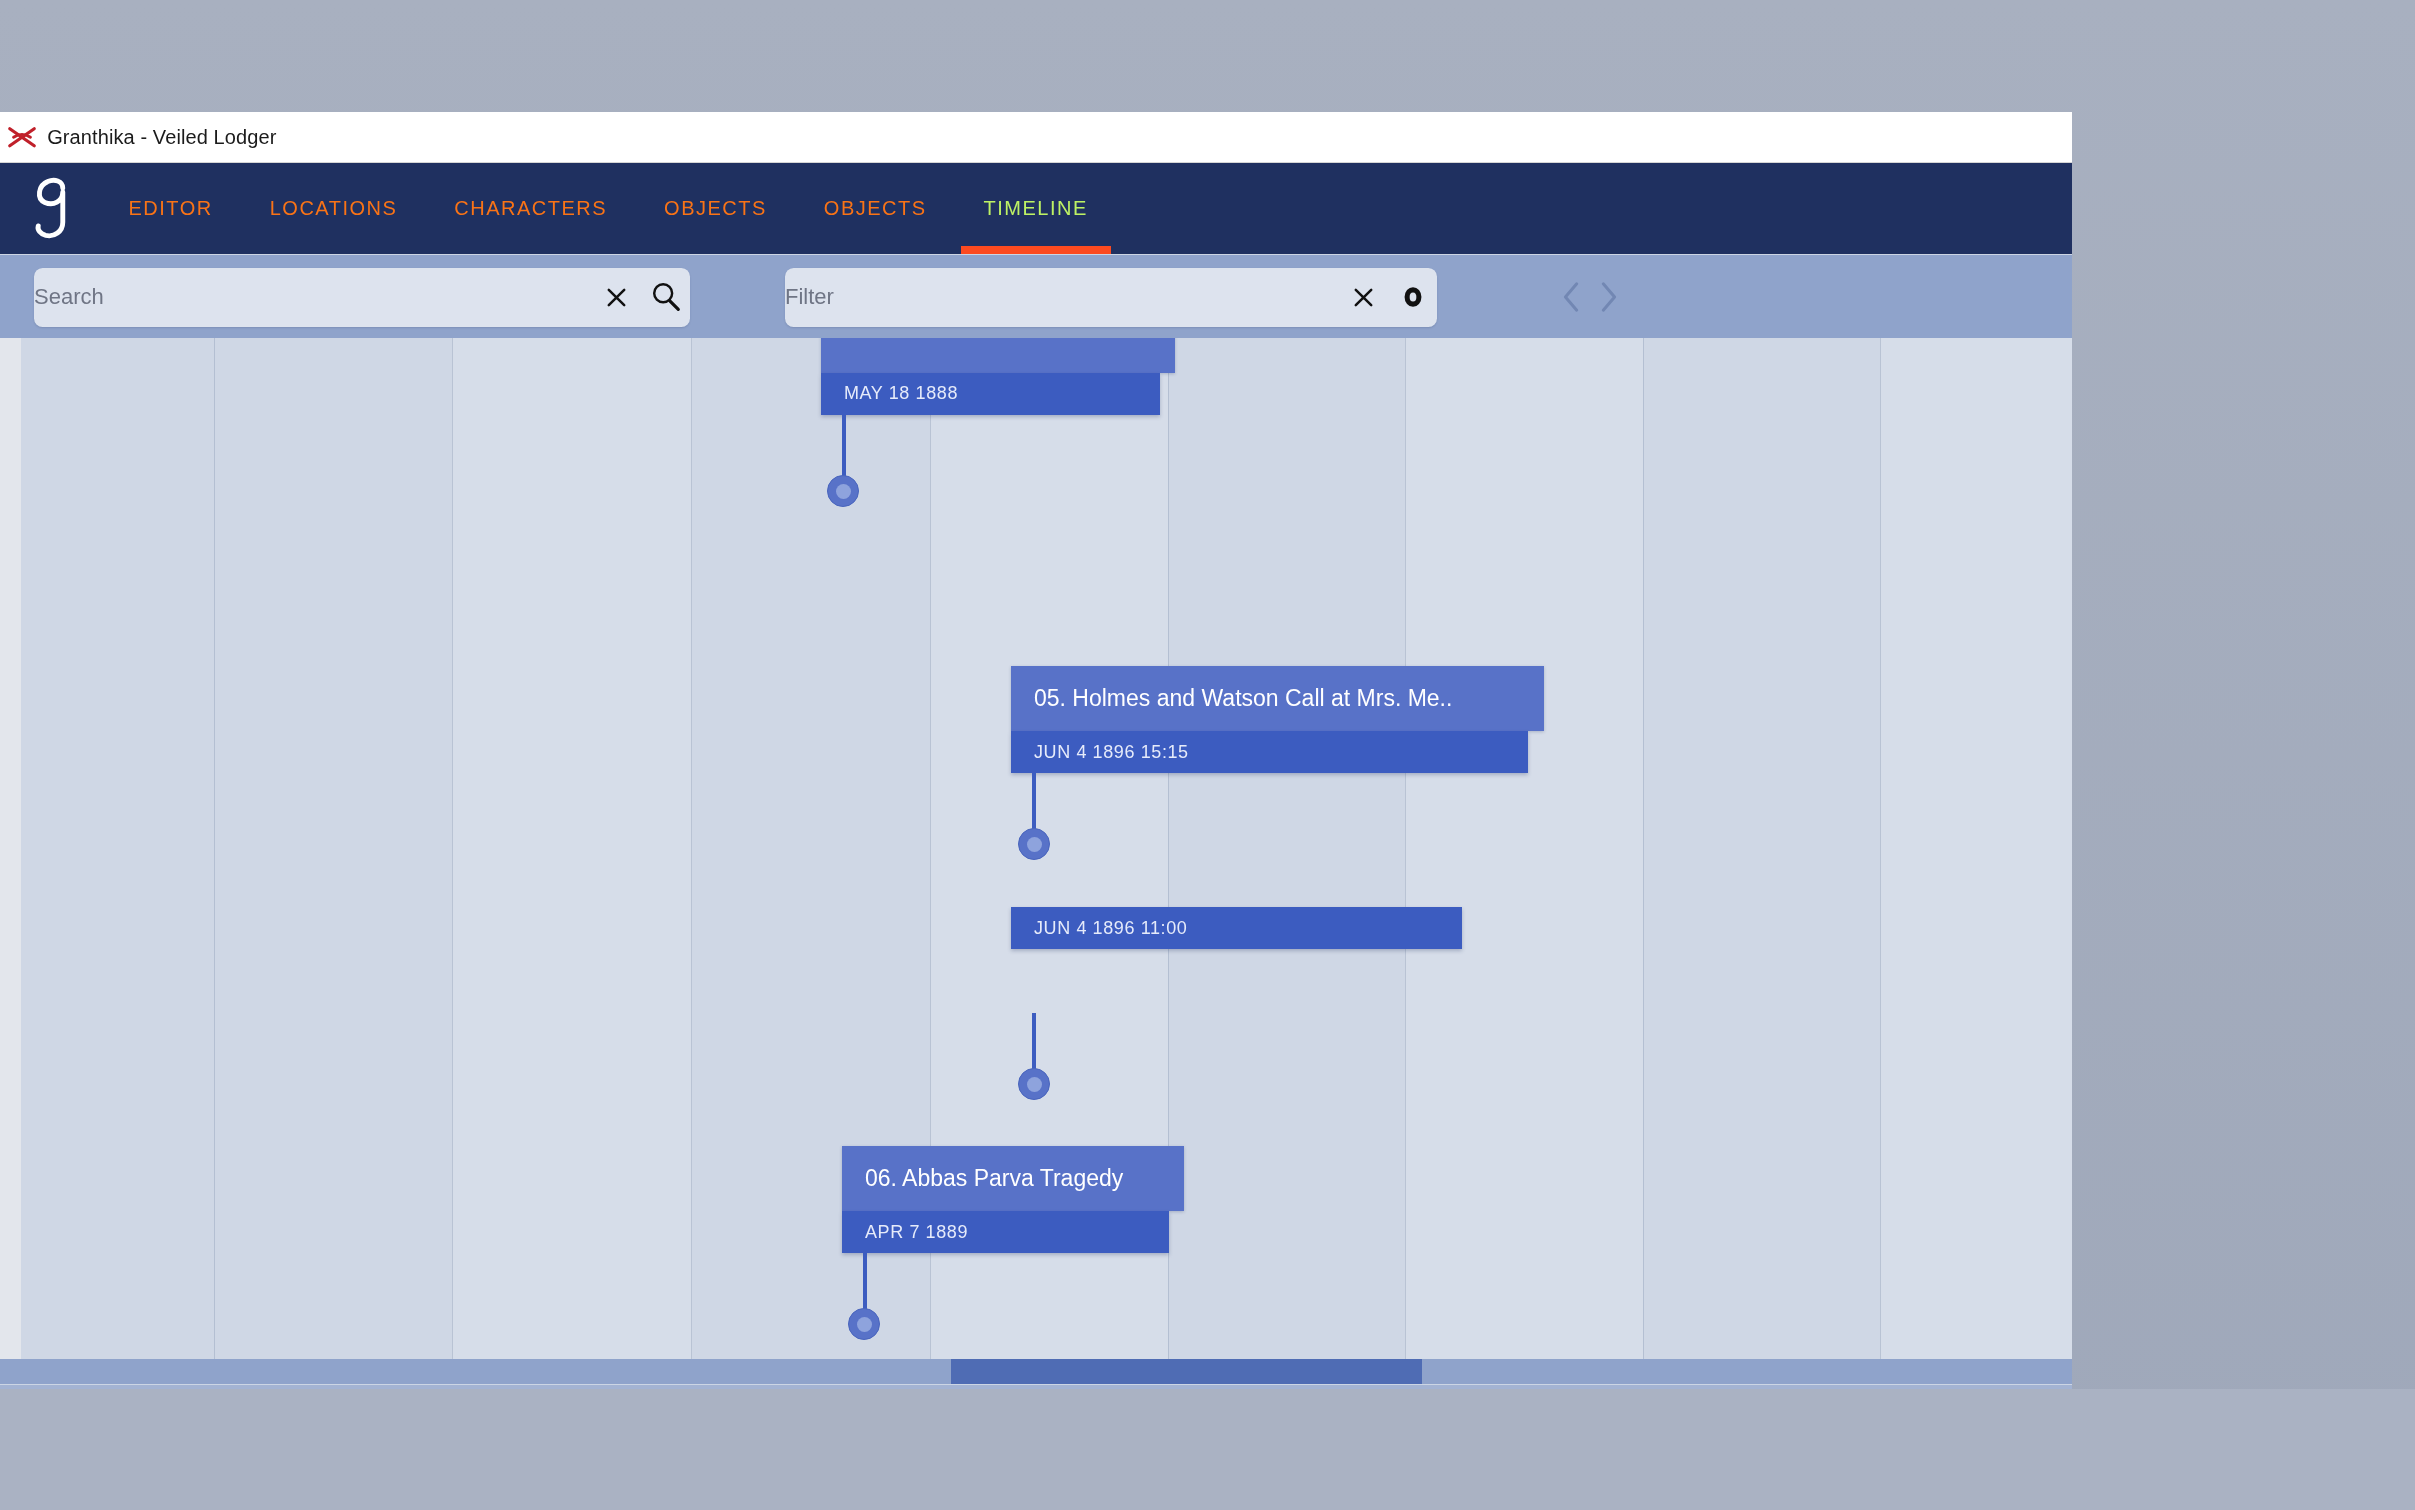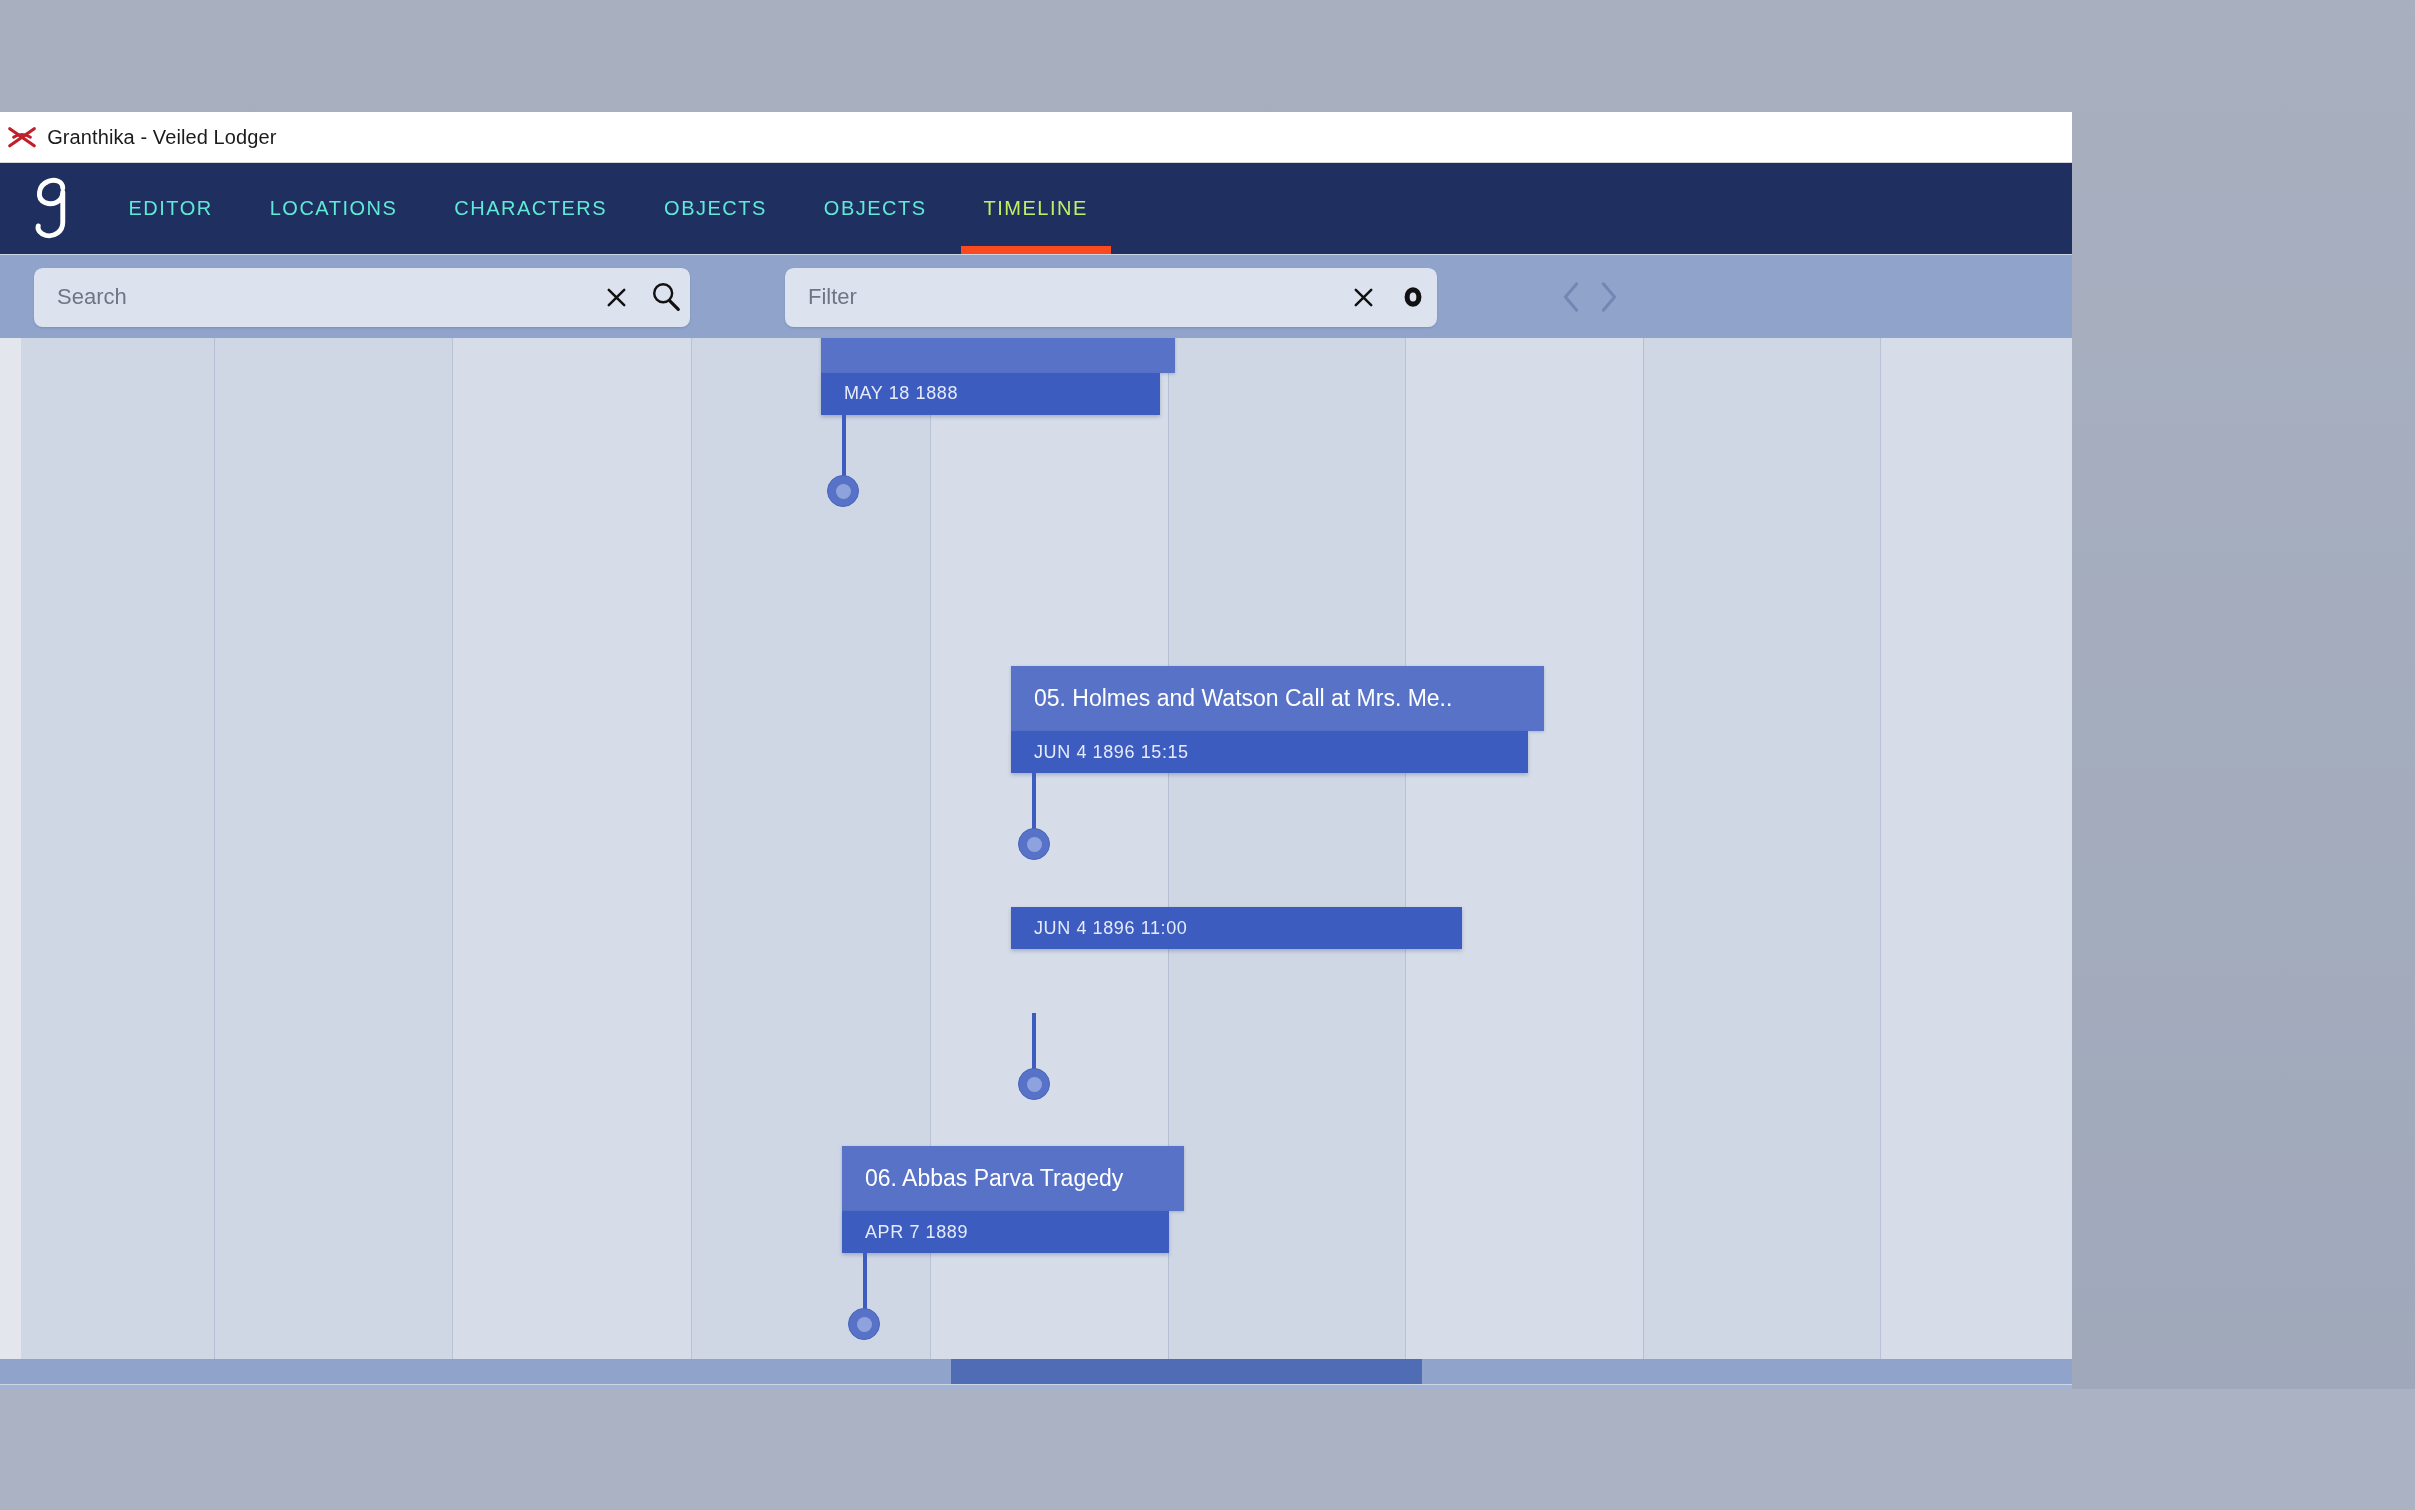--- a/index.html
+++ b/index.html
@@ -60,21 +60,21 @@
   .nav-brand {
     width: 100px; display: flex; align-items: center; justify-content: center;
     flex: 0 0 auto;
   }
   .nav-brand svg { display:block; }
   .nav-items { display: flex; align-items: stretch; flex: 0 0 auto; }
   .nav-item {
     position: relative;
     display: flex; align-items: center; justify-content: center;
     padding: 0 28.5px;
-    color: #5eead4;
+    color: #f97316;
     font-size: 20px; letter-spacing: 1.5px;
     font-weight: 500;
     white-space: nowrap;
   }
   .nav-item.active { color: #bef264; }
   .nav-item.active::after {
     content: ""; position: absolute; left: 5.7px; right: 5.7px; bottom: 0;
     height: 7.6px; background: #fc4a20;
   }
   .nav-spacer { flex: 1 1 auto; }
@@ -95,21 +95,20 @@
   .field {
     position: relative;
     height: 59px;
     background: #dde3ee;
     border-radius: 8.6px;
     display: flex; align-items: center;
     box-shadow: 0 1px 1.9px rgba(40,55,90,.18);
   }
   .field .ftext {
     flex: 1 1 auto;
-    padding-left: 23px;
     font-size: 22px;
     color: #6f7585;
     white-space: nowrap;
   }
   .field .ficon {
     width: 49px; height: 59px;
     display: flex; align-items: center; justify-content: center;
     color: #161616;
   }
   .field .ficon svg { display: block; }

